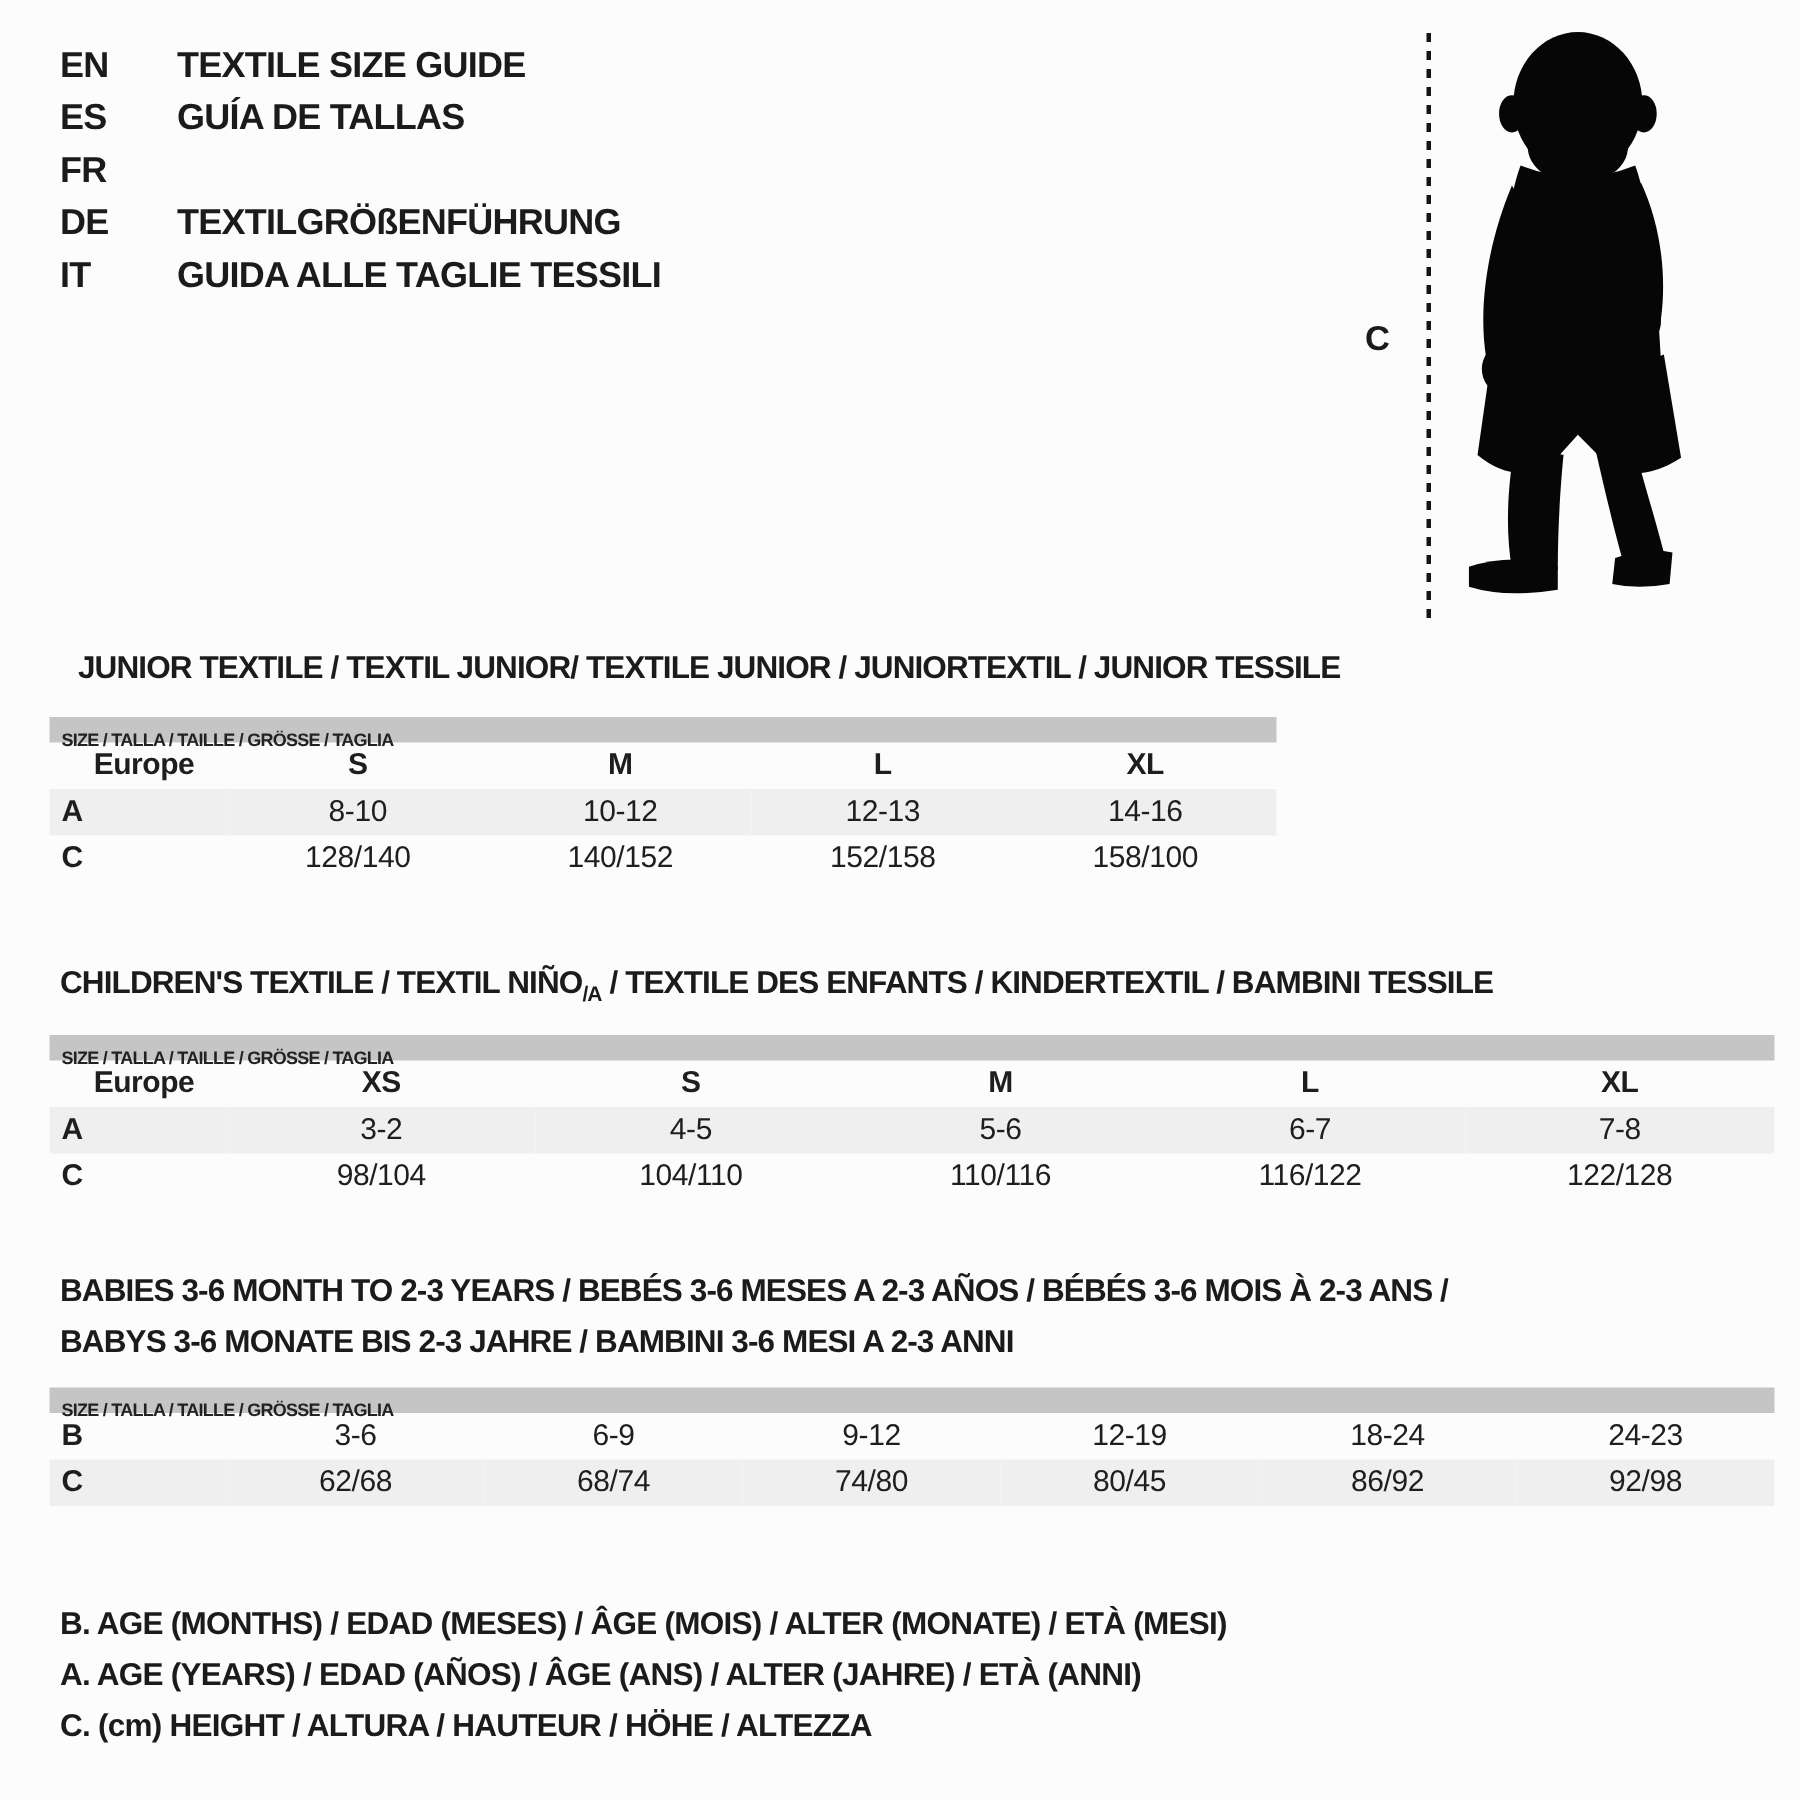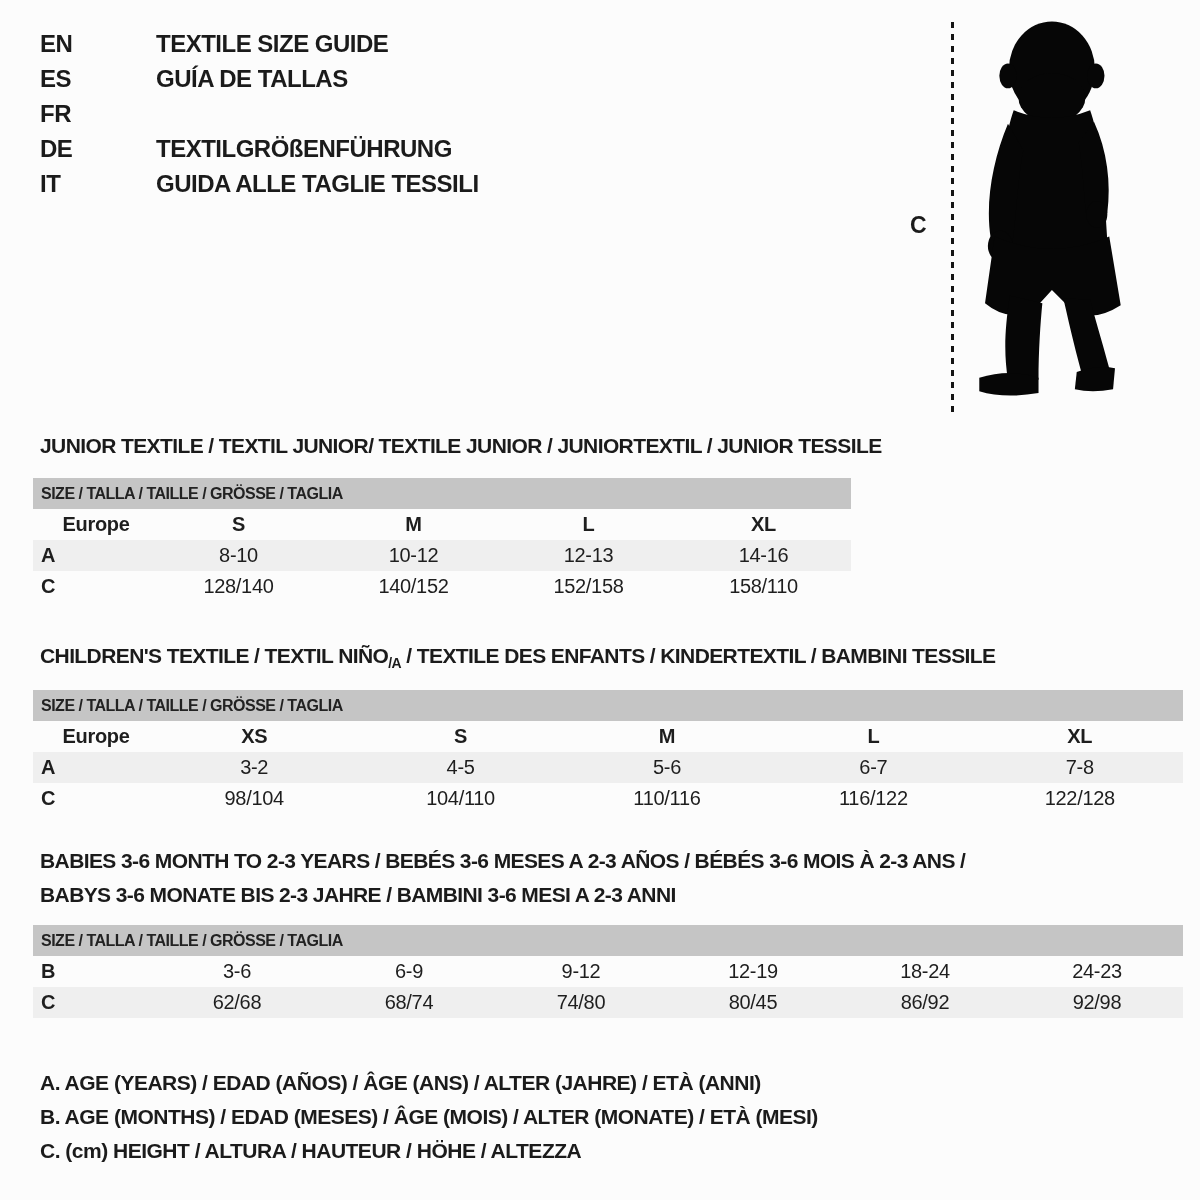--- a/index.html
+++ b/index.html
@@ -6,47 +6,47 @@
   body{
     width:1200px;height:1200px;position:relative;overflow:hidden;
     background:#fcfcfc;color:#1b1b1b;
     font-family:"Liberation Sans","DejaVu Sans",sans-serif;
     -webkit-font-smoothing:antialiased;
   }
   .abs{position:absolute;}
 
   
   .lang-list{left:40px;top:26px;}
-  .lang-row{display:flex;line-height:35px;font-size:24px;font-weight:700;letter-spacing:-0.5px;gap:38px;}
+  .lang-row{display:flex;line-height:35px;font-size:24px;font-weight:700;letter-spacing:-0.5px;}
   .lang-code{width:78px;}
   .lang-title{white-space:nowrap;}
 
   
   .measure-line{
     left:951px;top:22px;width:3px;height:392px;
     background:repeating-linear-gradient(to bottom,#141414 0 6px,transparent 6px 12px);
   }
   .measure-label{left:910px;top:212px;font-size:23px;font-weight:700;}
   .baby-svg{left:964px;top:10px;}
 
   
   .heading{font-size:21px;font-weight:700;letter-spacing:-0.6px;white-space:nowrap;}
   .heading sub{font-size:14px;font-weight:700;}
-  .junior-heading{left:40px;top:434px;text-align:center;}
+  .junior-heading{left:52px;top:434px;text-align:center;}
   .children-heading{left:40px;top:644px;}
   .babies-heading{left:40px;top:844px;line-height:34px;}
 
   
   .size-table{left:33px;}
   .junior-table{top:478px;width:818px;}
   .children-table{top:690px;width:1150px;}
   .babies-table{top:925px;width:1150px;}
   .size-bar{
-    height:31px;line-height:31px;background:#c5c5c5;color:#222;
-    font-size:16px;font-weight:700;letter-spacing:-0.5px;padding-left:8px;
+    height:17px;line-height:31px;background:#c5c5c5;color:#222;
+    font-size:12px;font-weight:700;letter-spacing:-0.5px;padding-left:8px;
     box-sizing:border-box;
   }
   table.szt{width:100%;border-collapse:collapse;table-layout:fixed;}
   table.szt td{
     height:31px;padding:0;font-size:20px;text-align:center;
     letter-spacing:-0.3px;color:#1e1e1e;
   }
   table.szt td.lbl{width:110px;text-align:left;padding-left:8px;font-weight:700;}
   table.szt tr.cols td{font-weight:700;text-align:center;}
   tr.shaded td{background:#efefef;}
@@ -117,21 +117,21 @@
       <td>8-10</td>
       <td>10-12</td>
       <td>12-13</td>
       <td>14-16</td>
     </tr>
     <tr>
       <td class="lbl">C</td>
       <td>128/140</td>
       <td>140/152</td>
       <td>152/158</td>
-      <td>158/110</td>
+      <td>158/100</td>
     </tr>
   </tbody>
     </table>
 </div>
 
 <div class="abs heading children-heading"><span>CHILDREN'S TEXTILE / TEXTIL NIÑO</span><sub>/A</sub><span> / TEXTILE DES ENFANTS / KINDERTEXTIL / BAMBINI TESSILE</span></div>
 <div class="abs size-table children-table">
   <div class="size-bar">SIZE / TALLA / TAILLE / GRÖSSE / TAGLIA</div>
   <table class="szt">
     <tbody>
@@ -187,16 +187,16 @@
       <td>74/80</td>
       <td>80/45</td>
       <td>86/92</td>
       <td>92/98</td>
     </tr>
   </tbody>
     </table>
 </div>
 
 <div class="abs footnotes">
+  <div>B. AGE (MONTHS) / EDAD (MESES) / ÂGE (MOIS) / ALTER (MONATE) / ETÀ (MESI)</div>
   <div>A. AGE (YEARS) / EDAD (AÑOS) / ÂGE (ANS) / ALTER (JAHRE) / ETÀ (ANNI)</div>
-  <div>B. AGE (MONTHS) / EDAD (MESES) / ÂGE (MOIS) / ALTER (MONATE) / ETÀ (MESI)</div>
   <div>C. (cm) HEIGHT / ALTURA / HAUTEUR / HÖHE / ALTEZZA</div>
 </div>
 
 </body></html>

